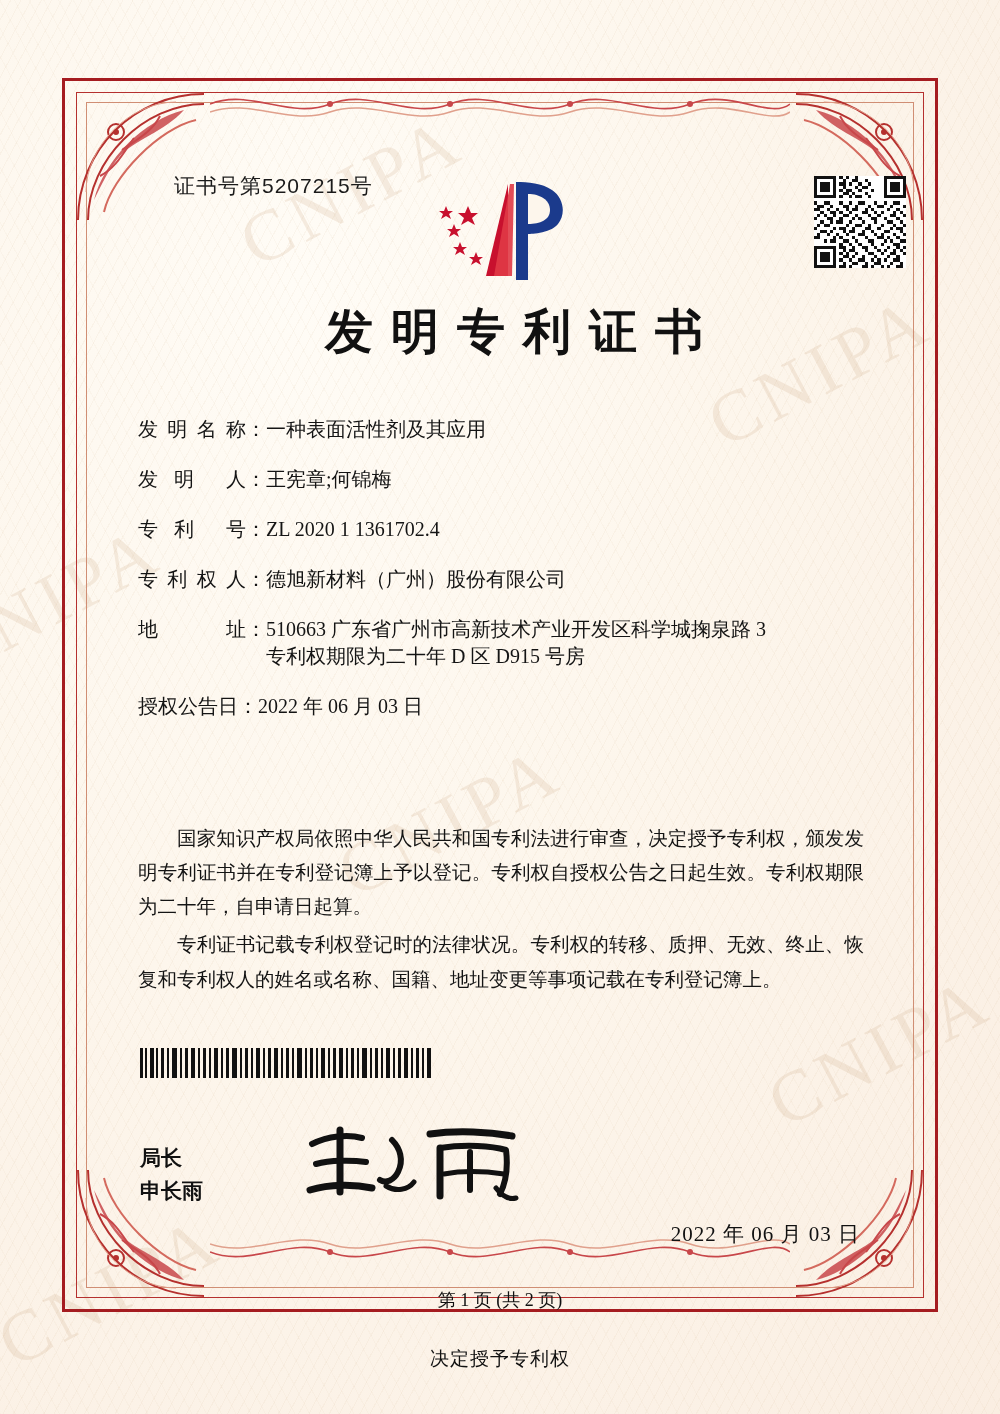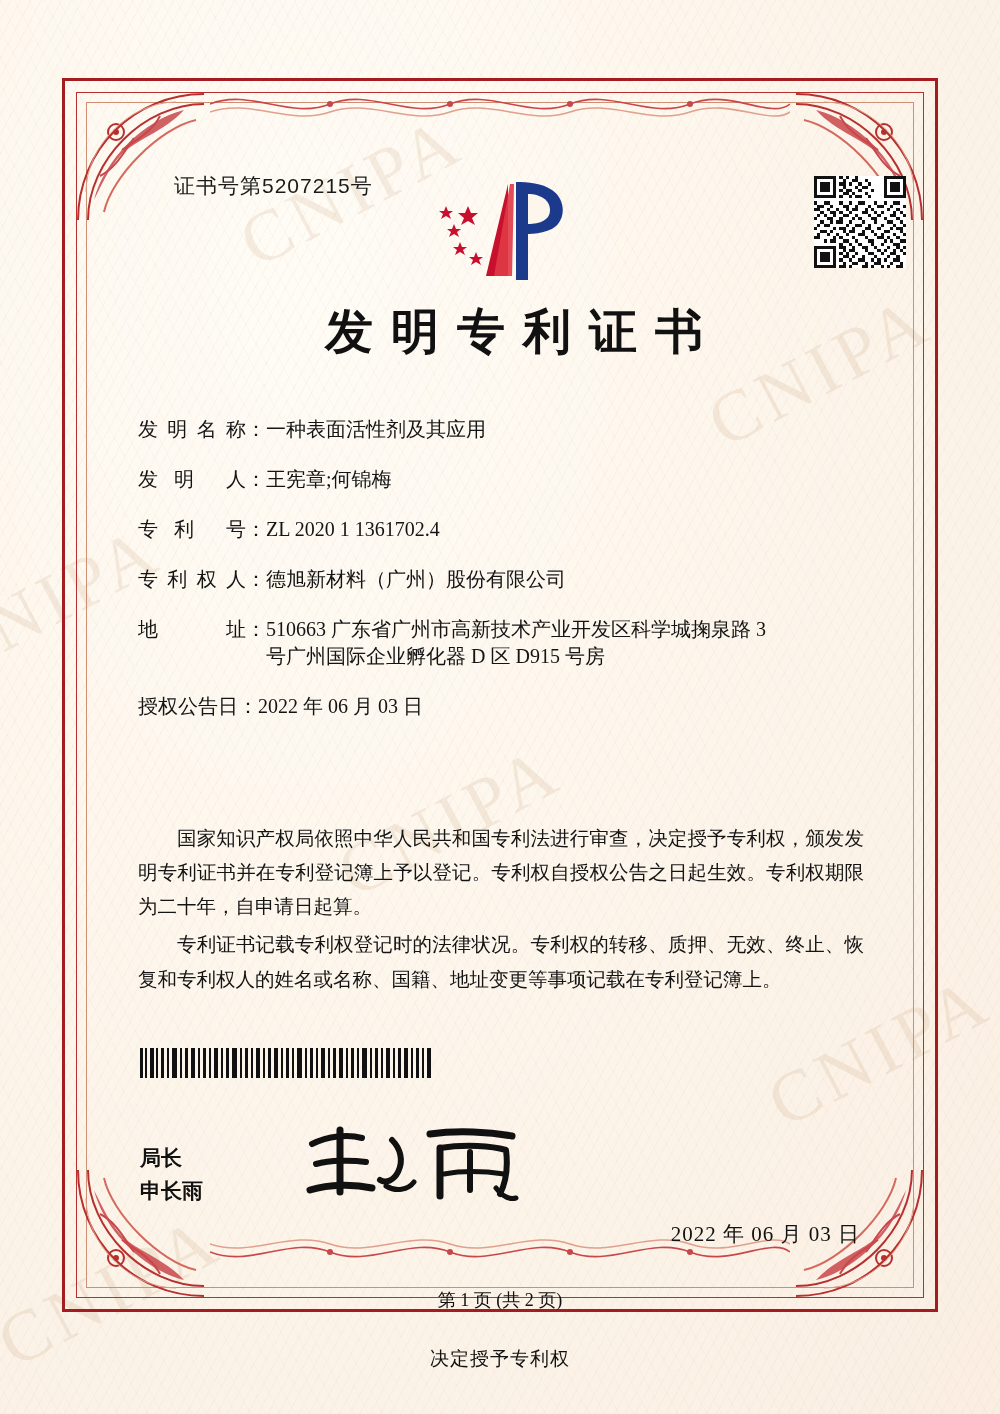--- a/index.html
+++ b/index.html
@@ -585,21 +585,21 @@
 
     <div class="field-row">
       <div class="field-label lbl-spread-4">
         <span>地</span>
           <span></span>
           <span></span>
           <span>址：</span>
       </div>
       <div class="field-value">
         <span>510663 广东省广州市高新技术产业开发区科学城掬泉路 3</span>
-        <span class="line2">号广州国际企业孵化器 D 区 D915 号房</span>
+        <span class="line2">专利权期限为二十年 D 区 D915 号房</span>
       </div>
     </div>
 
     <div class="pubrow">
       <div class="seg1">
         <span>授权公告日：</span><span>2022 年 06 月 03 日</span>
       </div>
     </div>
   </div>
 

